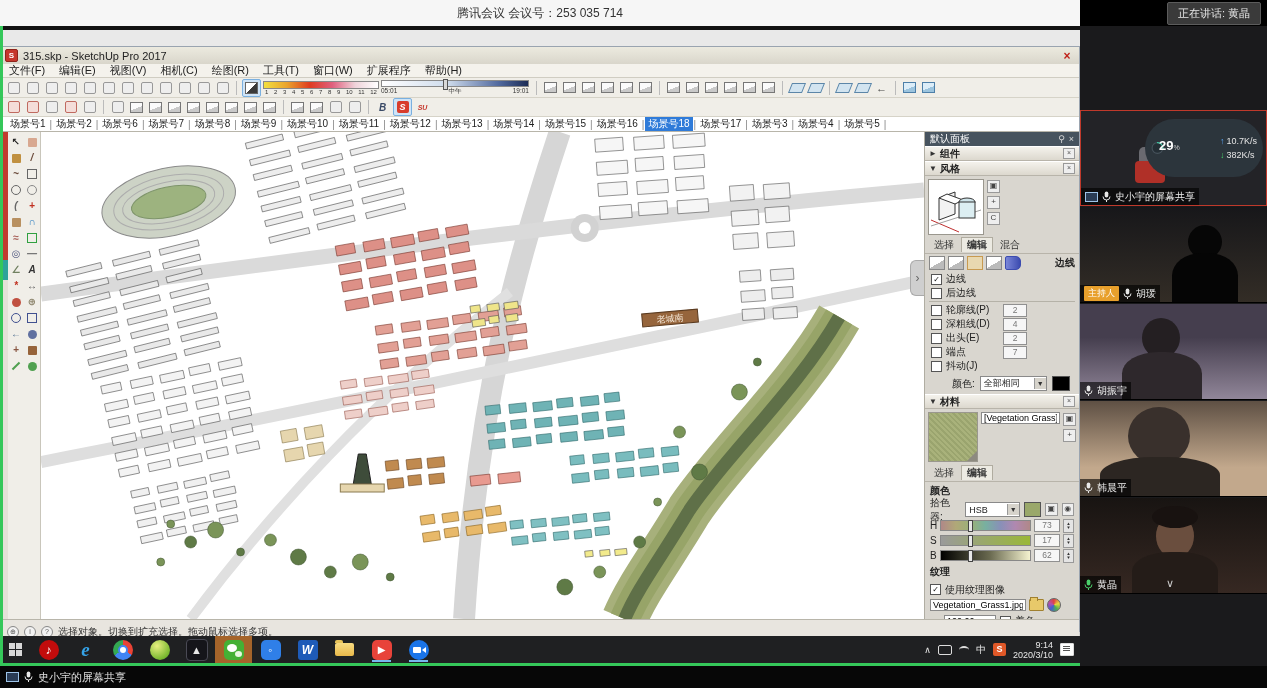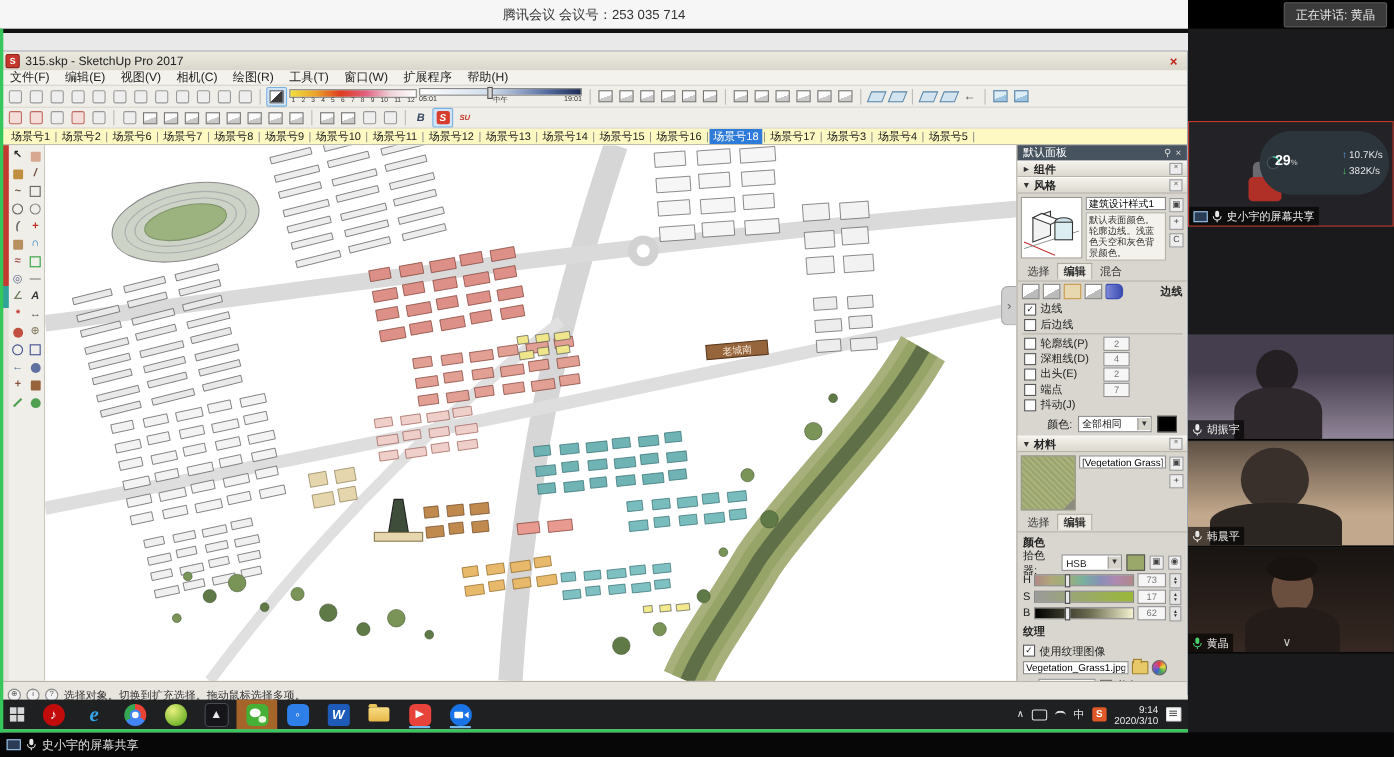--- a/index.html
+++ b/index.html
@@ -49,21 +49,21 @@
   .time-slider{width:148px;height:16px;display:flex;flex-direction:column;justify-content:center;margin-right:2px;}
   .tslide-bar{height:6px;border:1px solid #888;position:relative;
     background:linear-gradient(90deg,#ffffff,#cfdcec 45%,#51699e 80%,#1c2c55);}
   .tslide-handle{position:absolute;left:42%;top:-2px;width:3px;height:9px;background:#d8d8d8;border:1px solid #555;}
   .tslide-labels{display:flex;justify-content:space-between;font-size:6.5px;color:#333;}
   .bglyph{font-weight:bold;color:#3a4a66;font-size:10px;}
   .sred{width:12px;height:12px;background:#d83c2c;border-radius:2px;color:#fff;font-size:9px;font-weight:bold;
     text-align:center;line-height:12px;}
   .suapp{font-size:7px;font-weight:bold;color:#c6372c;line-height:7px;text-align:center;}
   
-  #scenebar{left:0;top:70px;width:100%;height:15px;background:#fef9c3;border-bottom:1px solid #b8b5aa;
+  #scenebar{left:0;top:70px;width:100%;height:15px;background:#ffffff;border-bottom:1px solid #b8b5aa;
     display:flex;align-items:center;padding:0 6px;font-size:10px;color:#222;box-sizing:border-box;overflow:hidden;white-space:nowrap;}
   .scene-tab{padding:0 3px;}
   .scene-tab.sel{background:#2f7bd9;color:#fff;}
   .tab-sep{color:#888;margin:0 1px;}
   
   #body{left:0;top:85px;width:100%;height:487px;display:flex;}
   #edgestrip{width:7px;height:100%;background:#e4e1d8;position:relative;}
   .estr-red{position:absolute;left:0;top:0;width:7px;height:128px;background:#c23b2e;}
   .estr-teal{position:absolute;left:0;top:128px;width:7px;height:20px;background:#2fa39a;}
   #palette{width:33px;height:100%;background:#f0eee8;border-right:1px solid #c9c6bb;display:flex;flex-wrap:wrap;
@@ -929,24 +929,20 @@
             <svg width="54" height="54" viewBox="0 0 54 54">
               <rect width="54" height="54" fill="#fff"></rect>
               <line x1="2" y1="40" x2="30" y2="52" stroke="#c03030" stroke-width="1"></line>
               <line x1="2" y1="46" x2="52" y2="30" stroke="#888" stroke-width="0.8"></line>
               <polygon points="10,18 26,12 26,34 10,40" fill="#f2f2f2" stroke="#333"></polygon>
               <polygon points="10,18 18,14 34,20 26,24" fill="#fff" stroke="#333"></polygon>
               <ellipse cx="38" cy="22" rx="8" ry="4" fill="#cfe4ea" stroke="#333"></ellipse>
               <rect x="30" y="22" width="16" height="16" fill="#dceef2" stroke="#333"></rect>
             </svg>
           </div>
-          <div class="sb-col">
-            <input class="tinput" value="建筑设计样式1" style="">
-            <div class="descbox">默认表面颜色。轮廓边线。浅蓝色天空和灰色背景颜色。</div>
-          </div>
           <div class="side-icons">
             <span class="mini-ic">▣</span>
             <span class="mini-ic">+</span>
             <span class="mini-ic">C</span>
           </div>
         </div>
         <div class="ptabs" id="style-tabs">
             <span class="ptab">选择</span>
             <span class="ptab on">编辑</span>
             <span class="ptab">混合</span>
@@ -1185,20 +1181,33 @@
       <span class="scr-ic"></span>
       <svg class="micsvg" width="9" height="12" viewBox="0 0 9 12">
         <rect x="2.7" y="0.5" width="3.6" height="6" rx="1.8" fill="#e8e8e8"></rect>
         <path d="M1 5.5 a3.5 3.5 0 0 0 7 0" fill="none" stroke="#e8e8e8"></path>
           <line x1="4.5" y1="9" x2="4.5" y2="11" stroke="#e8e8e8"></line>
       </svg>
       <span>史小宇的屏幕共享</span>
     </div>
   </div>
 
+  <div class="tile" style="top:181px;background:linear-gradient(#17171a,#332d26);">
+    <div class="head" style="left:108px;top:18px;width:34px;height:34px;background:#060606;"></div>
+    <div class="torso" style="left:92px;top:46px;width:66px;height:50px;background:#050505;"></div>
+    <div class="labelbar">
+      <span class="badge">主持人</span>
+      <svg class="micsvg" width="9" height="12" viewBox="0 0 9 12">
+        <rect x="2.7" y="0.5" width="3.6" height="6" rx="1.8" fill="#e8e8e8"></rect>
+        <path d="M1 5.5 a3.5 3.5 0 0 0 7 0" fill="none" stroke="#e8e8e8"></path>
+          <line x1="4.5" y1="9" x2="4.5" y2="11" stroke="#e8e8e8"></line>
+      </svg>
+      <span>胡瑗</span>
+    </div>
+  </div>
 
   <div class="tile" style="top:375px;background:linear-gradient(#5e5044,#c2a88c 70%);">
     <div class="head" style="left:48px;top:6px;width:62px;height:58px;background:#39302c;"></div>
     <div class="torso" style="left:20px;top:56px;width:120px;height:40px;background:#2c2622;"></div>
     <div class="labelbar">
       <svg class="micsvg" width="9" height="12" viewBox="0 0 9 12">
         <rect x="2.7" y="0.5" width="3.6" height="6" rx="1.8" fill="#e8e8e8"></rect>
         <path d="M1 5.5 a3.5 3.5 0 0 0 7 0" fill="none" stroke="#e8e8e8"></path>
           <line x1="4.5" y1="9" x2="4.5" y2="11" stroke="#e8e8e8"></line>
       </svg>

